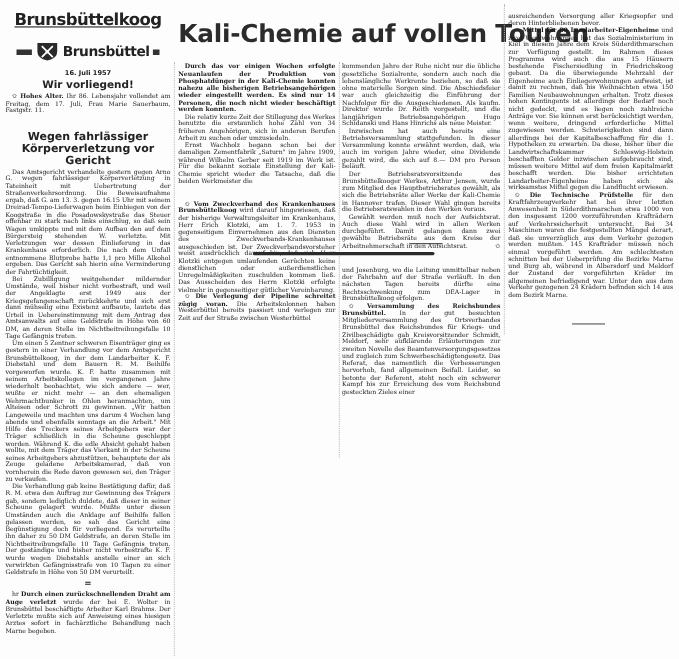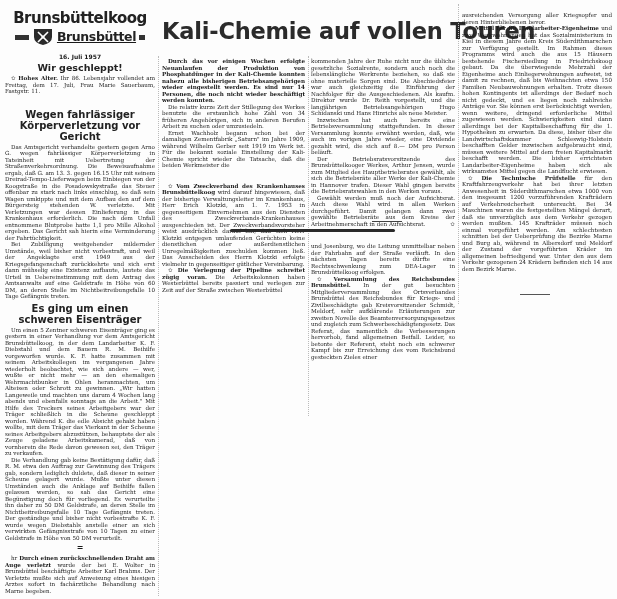--- a/index.html
+++ b/index.html
@@ -7,22 +7,22 @@
          font-family: "DejaVu Serif", serif; color: #1a1a1a; }
   .page { position: absolute; left: 0; top: 0; width: 617px; height: 599px; background: #fdfdfd; }
   .col { position: absolute; top: 0; font-size: 5.6px; line-height: 6.5px; text-align: justify; }
   .col p { margin: 0; text-indent: 6px; }
   .col p.noind { text-indent: 0; }
   .c1 { left: 5px; width: 150px; }
   .c2 { left: 162px; width: 143px; top: 58px; }
   .c3 { left: 311px; width: 144px; top: 58px; }
   .c4 { left: 462px; width: 150px; }
   .masthead { text-align: center; margin-top: 10px; }
-  .mast-top { font-family: "DejaVu Sans", sans-serif; font-weight: bold; font-size: 15px; letter-spacing: -0.5px; line-height: 17px; color: #222; }
-  .mast-row { display: flex; align-items: center; justify-content: center; gap: 3px; margin-top: 1px; text-decoration: underline; }
+  .mast-top { font-family: "DejaVu Sans", sans-serif; font-weight: bold; font-size: 15px; letter-spacing: -0.5px; line-height: 17px; color: #222; text-decoration: underline; }
+  .mast-row { display: flex; align-items: center; justify-content: center; gap: 3px; margin-top: 11px; }
   .mast-bar { width: 14px; height: 5px; background: #333; }
   .crest { width: 22px; height: 18px; }
   .mast-bottom { font-family: "DejaVu Sans", sans-serif; font-weight: bold; font-size: 12.5px; line-height: 14px; color: #222; letter-spacing: -0.4px; }
   .dateline { text-align: center; font-weight: bold; font-size: 6px; margin-top: 8px; font-family: "DejaVu Sans", sans-serif; }
   h2.hl { font-family: "DejaVu Sans", sans-serif; font-weight: bold; text-align: center; margin: 2px 0 2px 0; font-size: 9.5px; line-height: 10.5px; color: #222; }
   h2.hl.big { font-size: 10px; line-height: 11px; }
   .b { font-weight: bold; }
   .star { font-family: "DejaVu Sans", sans-serif; }
   .headline { position: absolute; left: 162px; top: 18px; width: 295px; font-family: "DejaVu Sans", sans-serif;
               font-weight: bold; font-size: 22.5px; line-height: 26px; color: #2b2b2b; letter-spacing: -0.2px; white-space: nowrap; }
@@ -47,28 +47,27 @@
           <path d="M2 1 H20 V9 Q20 15 11 17 Q2 15 2 9 Z" fill="#2a2a2a"></path>
           <path d="M6 4 L16 14 M16 4 L6 14" stroke="#fff" stroke-width="1.6"></path>
           <circle cx="11" cy="9" r="1.6" fill="#fff"></circle>
         </svg>
         <span class="mast-bottom">Brunsbüttel</span>
         <span class="mast-bar" style="width:6px"></span>
       </div>
       <div class="dateline">16. Juli 1957</div>
     </div>
 
-    <h2 class="hl">Wir geschleppt!</h2>
+    <h2 class="hl">Wir vorliegend!</h2>
     <p><span class="star">✩ </span><span class="b">Hohes Alter.</span><span> Ihr 86. Lebensjahr vollendet am Freitag, dem 17. Juli, Frau Marie Sauerbaum, Fastgstr. 11.</span></p>
 
     <h2 class="hl big" style="margin-top:14px">Wegen fahrlässiger Körperverletzung vor Gericht</h2>
     <p>Das Amtsgericht verhandelte gestern gegen Arno G. wegen fahrlässiger Körperverletzung in Tateinheit mit Uebertretung der Straßenverkehrsordnung. Die Beweisaufnahme ergab, daß G. am 13. 3. gegen 16.15 Uhr mit seinem Dreirad-Tempo-Lieferwagen beim Einbiegen von der Koogstraße in die Posadowskystraße das Steuer offenbar zu stark nach links einschlug, so daß sein Wagen umkippte und mit dem Aufbau den auf dem Bürgersteig stehenden W. verletzte. Mit Verletzungen war dessen Einlieferung in das Krankenhaus erforderlich. Die nach dem Unfall entnommene Blutprobe hatte 1,1 pro Mille Alkohol ergeben. Das Gericht sah hierin eine Verminderung der Fahrtüchtigkeit.</p>
     <p>Bei Zubilligung weitgehender mildernder Umstände, weil bisher nicht vorbestraft, und weil der Angeklagte erst 1949 aus der Kriegsgefangenschaft zurückkehrte und sich erst dann mühselig eine Existenz aufbaute, lautete das Urteil in Uebereinstimmung mit dem Antrag des Amtsanwalts auf eine Geldstrafe in Höhe von 60 DM, an deren Stelle im Nichtbeitreibungsfalle 10 Tage Gefängnis treten.</p>
 
-    <h2 class="hl big" style="margin-top:3px">Es ging um einen schweren Eisenträger</h2>
     <p>Um einen 5 Zentner schweren Eisenträger ging es gestern in einer Verhandlung vor dem Amtsgericht Brunsbüttelkoog, in der dem Landarbeiter K. F. Diebstahl und dem Bauern R. M. Beihilfe vorgeworfen wurde. K. F. hatte zusammen mit seinem Arbeitskollegen im vergangenen Jahre wiederholt beobachtet, wie sich andere — wer, wußte er nicht mehr — an den ehemaligen Wehrmachtbunker in Ohlen heranmachten, um Alteisen oder Schrott zu gewinnen. „Wir hatten Langeweile und machten uns darum 4 Wochen lang abends und ebenfalls sonntags an die Arbeit." Mit Hilfe des Treckers seines Arbeitgebers war der Träger schließlich in die Scheune geschleppt worden. Während K. die edle Absicht gehabt haben wollte, mit dem Träger das Vierkant in der Scheune seines Arbeitgebers abzustützen, behauptete der als Zeuge geladene Arbeitskamerad, daß von vornherein die Rede davon gewesen sei, den Träger zu verkaufen.</p>
     <p>Die Verhandlung gab keine Bestätigung dafür, daß R. M. etwa den Auftrag zur Gewinnung des Trägers gab, sondern lediglich duldete, daß dieser in seiner Scheune gelagert wurde. Mußte unter diesen Umständen auch die Anklage auf Beihilfe fallen gelassen werden, so sah das Gericht eine Begünstigung doch für vorliegend. Es verurteilte ihn daher zu 50 DM Geldstrafe, an deren Stelle im Nichtbeitreibungsfalle 10 Tage Gefängnis treten. Der geständige und bisher nicht vorbestrafte K. F. wurde wegen Diebstahls anstelle einer an sich verwirkten Gefängnisstrafe von 10 Tagen zu einer Geldstrafe in Höhe von 50 DM verurteilt.</p>
     <div class="equals">=</div>
     <p><span>hr</span> <span class="b">Durch einen zurückschnellenden Draht am Auge verletzt</span><span> wurde der bei E. Wolter in Brunsbüttel beschäftigte Arbeiter Karl Brahms. Der Verletzte mußte sich auf Anweisung eines hiesigen Arztes sofort in fachärztliche Behandlung nach Marne begeben.</span></p>
   </div>
 
   <div class="vdiv" style="left:158px; height:540px"></div>
 
   <div class="headline">Kali-Chemie auf vollen Touren</div>
 

